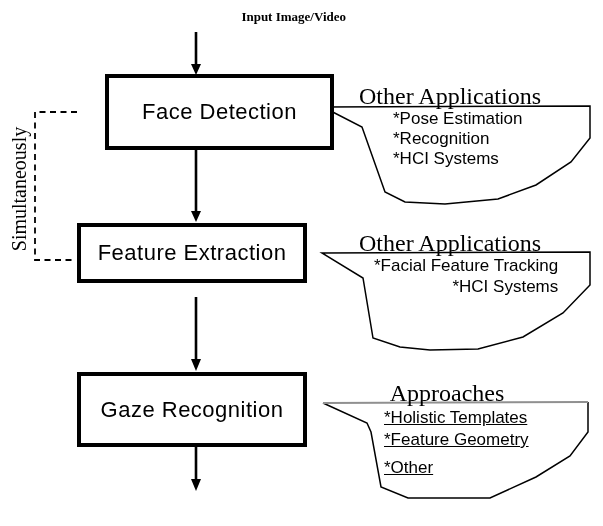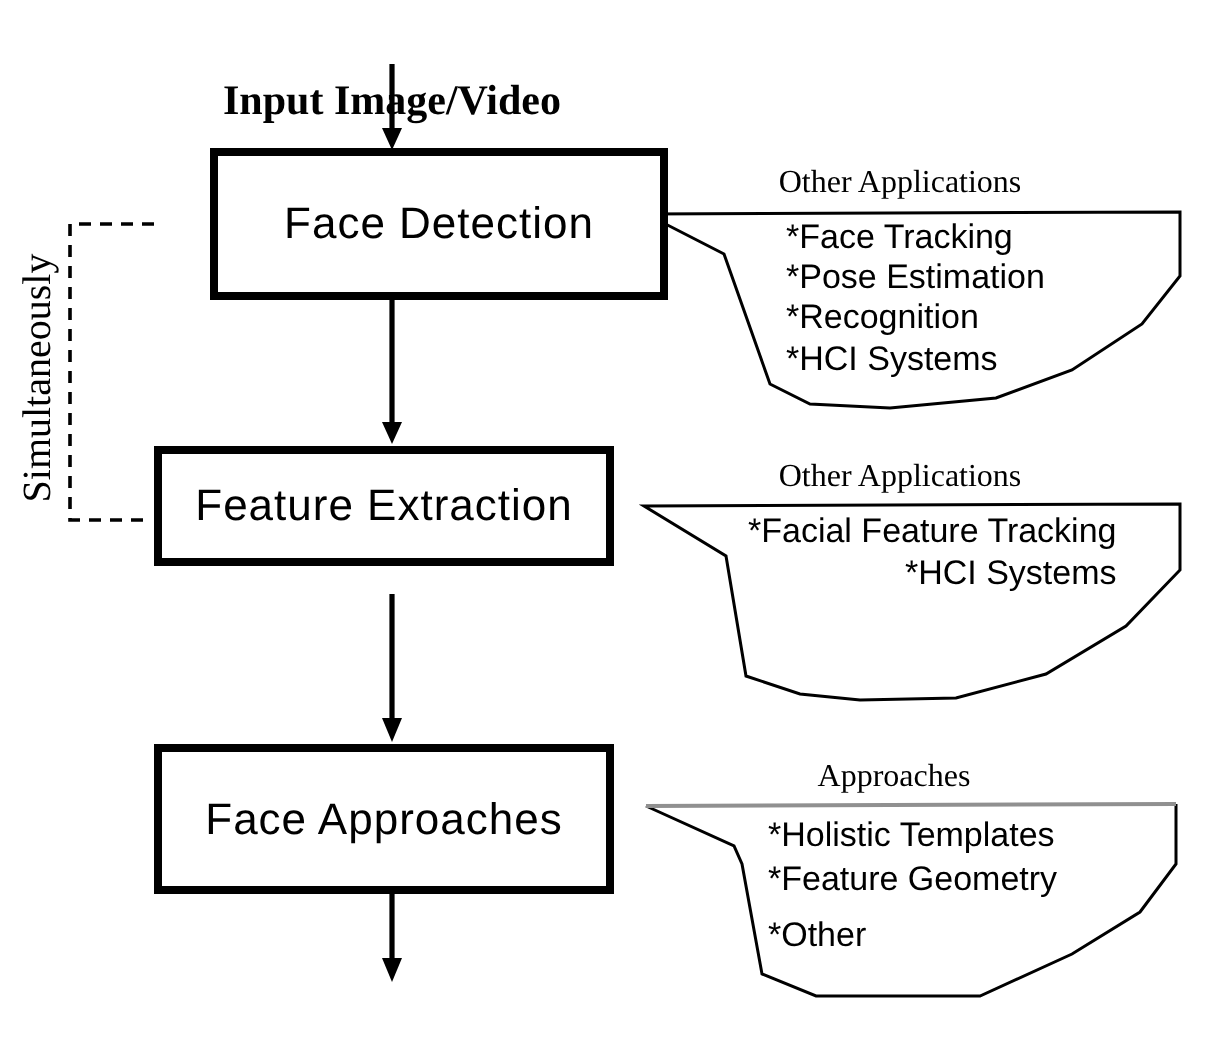--- a/index.html
+++ b/index.html
@@ -36,61 +36,60 @@
     color: var(--ink, #000);
     letter-spacing: 0.5px;
   }
   #box-face-detection     { left: 78px;  top: 74px;  width: 229px; height: 76px; margin-left: 27px; }
   #box-feature-extraction { left: 77px;  top: 223px; width: 230px; height: 60px; }
   #box-face-recognition   { left: 77px;  top: 372px; width: 230px; height: 75px; }
 
   .serif-bold {
     font-family: "Liberation Serif", serif;
     font-weight: bold;
-    font-size: 21px;
+    font-size: 13px;
     color: var(--ink, #000);
-    text-align: center;
+    text-align: right;
     white-space: nowrap;
-    margin-top: 29px;
   }
   #input-label  { left: 46px; top: 9px;   width: 300px; }
   #output-label { left: 48px; top: 497px; width: 300px; }
 
   #side-label {
     left: -60px; top: 177px;
     width: 160px; height: 24px;
     transform: rotate(-90deg);
     font-family: "Liberation Serif", serif;
     font-size: 20px;
     color: var(--ink, #000);
     text-align: center;
     white-space: nowrap;
   }
 
   .callout-title {
     position: absolute;
     font-family: "Liberation Serif", serif;
-    font-size: 16px;
+    font-size: 24px;
     color: var(--ink, #000);
     text-align: center;
     white-space: nowrap;
   }
   #c1-title { left: 345px; top: 83px;  width: 210px; }
   #c2-title { left: 345px; top: 230px; width: 210px; }
   #c3-title { left: 347px; top: 380px; width: 200px; }
 
   .callout-items {
     position: absolute;
     font-size: 17px;
     color: var(--ink, #000);
     white-space: nowrap;
   }
   #c1-items { left: 393px; top: 109px; line-height: 20.2px; }
   #c2-items { left: 374px; top: 256px; line-height: 20.5px; text-align: right; }
-  #c3-items { left: 384px; top: 407px; line-height: 22px; }
+  #c3-items { left: 384px; top: 407px; line-height: 22px; text-decoration: underline; }
   #c3-items .item-gap { margin-top: 6px; }
 </style>
 </head>
 <body>
 
 <div id="canvas">
 
   <svg id="diagram-svg" viewBox="0 0 603 526" xmlns="http://www.w3.org/2000/svg">
 
     <g>
@@ -120,29 +119,28 @@
 
   <div class="abs serif-bold" id="input-label">Input Image/Video</div>
 
   <div class="flow-box" id="box-face-detection">
     <span>Face Detection</span>
   </div>
   <div class="flow-box" id="box-feature-extraction">
     <span>Feature Extraction</span>
   </div>
   <div class="flow-box" id="box-face-recognition">
-    <span>Face Approaches</span>
+    <span>Gaze Recognition</span>
   </div>
 
 
   <div class="abs" id="side-label">Simultaneously</div>
 
   <div class="callout-title" id="c1-title">Other Applications</div>
   <div class="callout-items" id="c1-items">
-    <div>*Face Tracking</div>
     <div>*Pose Estimation</div>
     <div>*Recognition</div>
     <div>*HCI Systems</div>
   </div>
 
   <div class="callout-title" id="c2-title">Other Applications</div>
   <div class="callout-items" id="c2-items">
     <div>*Facial Feature Tracking</div>
     <div>*HCI Systems</div>
   </div>

